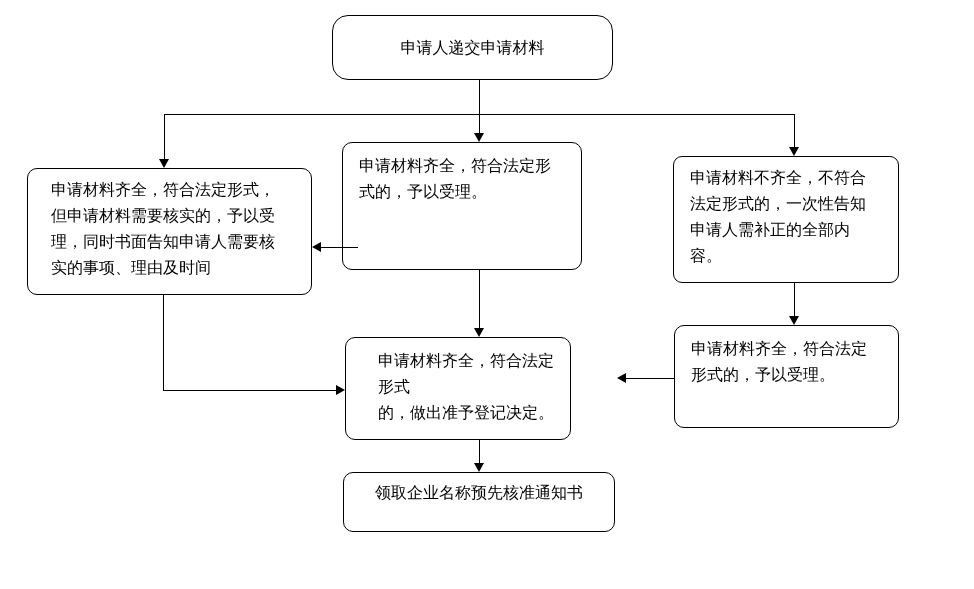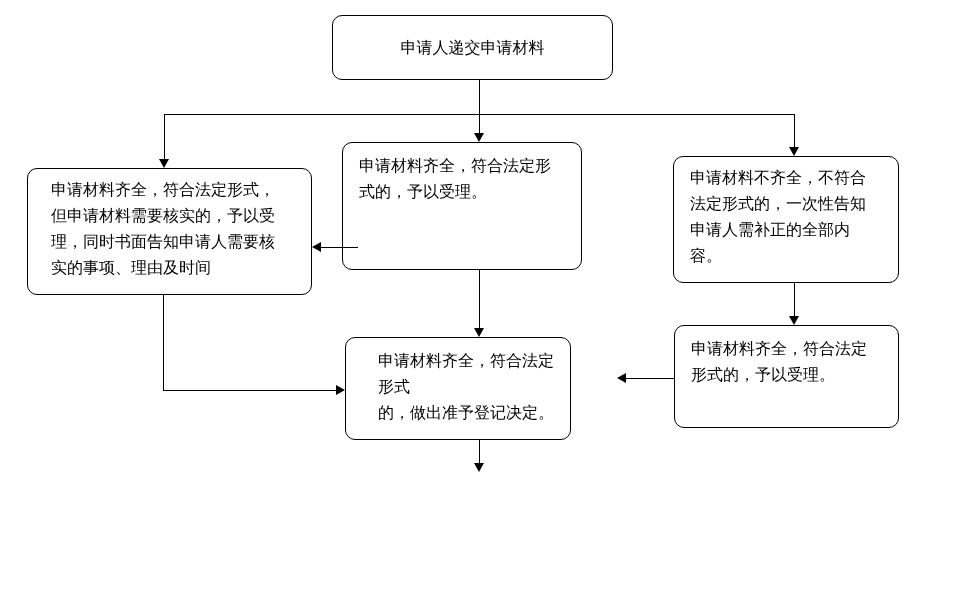--- a/index.html
+++ b/index.html
@@ -27,26 +27,27 @@
   }
   .node .label {
     white-space: pre-line;
     display: block;
   }
   .center-text {
     display: flex;
     align-items: center;
     justify-content: center;
     text-align: right;
+    border-radius: 16px;
   }
   
   #node-start      { left: 332px; top: 15px;  width: 281px; height: 65px; }
   #node-verify     { left: 27px;  top: 168px; width: 285px; height: 127px; padding: 8px 12px 8px 23px; }
   #node-accept     { left: 342px; top: 142px; width: 240px; height: 128px; padding: 10px 12px 10px 16px; }
-  #node-incomplete { left: 673px; top: 156px; width: 226px; height: 127px; padding: 8px 10px 8px 16px; }
+  #node-incomplete { left: 673px; top: 156px; width: 226px; height: 127px; padding: 8px 10px 8px 16px; border-radius: 9px; }
   #node-accept2    { left: 674px; top: 325px; width: 225px; height: 103px; padding: 10px 10px 28px 16px; }
   #node-decision   { left: 345px; top: 337px; width: 226px; height: 103px; padding: 10px 12px 10px 32px; }
   #node-finish     { left: 343px; top: 472px; width: 272px; height: 60px; padding-top: 7px; justify-content: center; display: flex; }
   
   .vline, .hline {
     position: absolute;
     background: #000000;
   }
   .vline { width: 1px; }
   .hline { height: 1px; }
@@ -111,20 +112,23 @@
   <div class="node" id="node-accept2">
     <span class="label">申请材料齐全，符合法定
 形式的，予以受理。</span>
   </div>
 
   <div class="node" id="node-decision">
     <span class="label">申请材料齐全，符合法定形式
 的，做出准予登记决定。</span>
   </div>
 
+  <div class="node" id="node-finish">
+    <span class="label">领取企业名称预先核准通知书</span>
+  </div>
 
   <div class="vline" id="l-start-down"></div>
   <div class="hline" id="l-branch"></div>
 
   <div class="vline" id="l-branch-leftdrop"></div>
   <div class="arrow arrow-down" id="a-branch-verify"></div>
 
   <div class="arrow arrow-down" id="a-start-accept"></div>
 
   <div class="vline" id="l-branch-rightdrop"></div>

